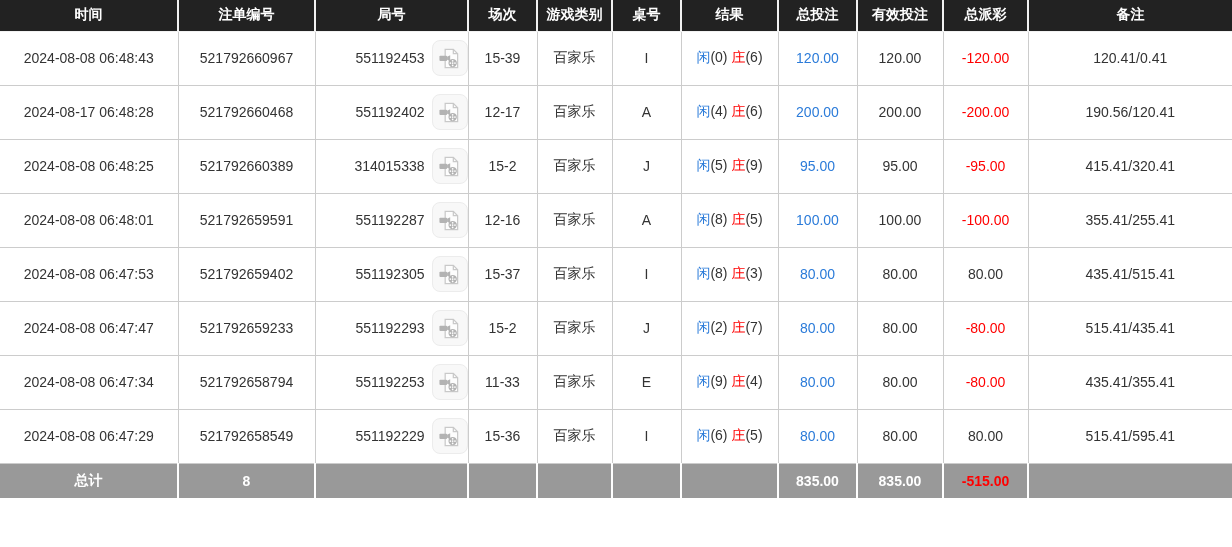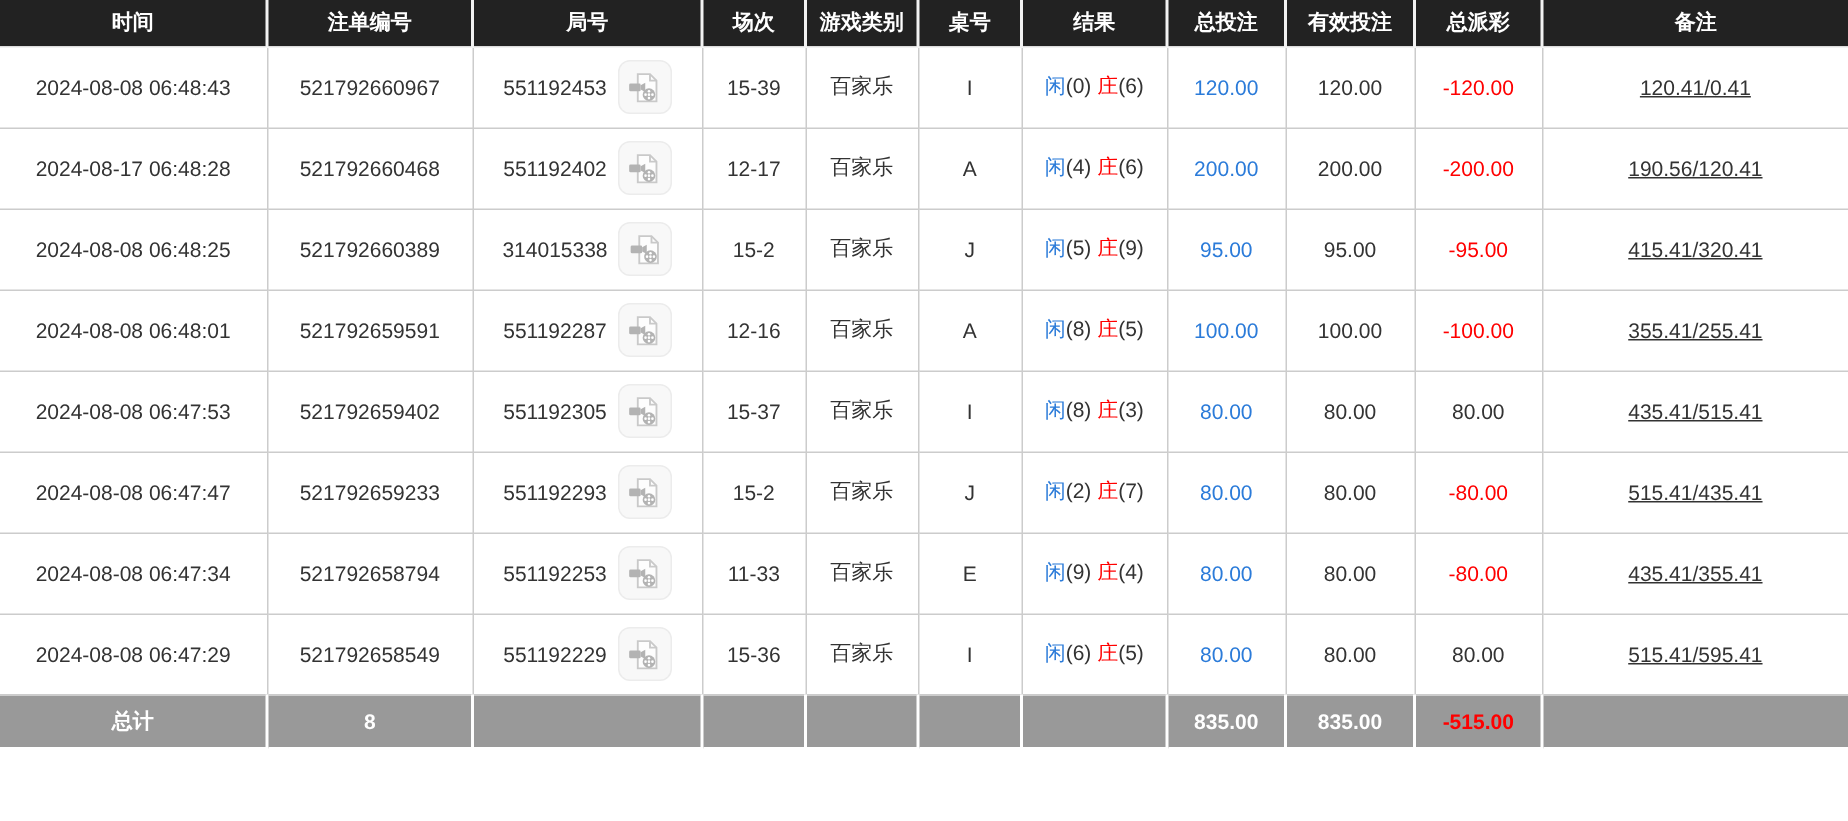--- a/index.html
+++ b/index.html
@@ -29,31 +29,31 @@
     border-right:2px solid #f2f2f2;border-bottom:1px solid #f2f2f2;
     text-align:center;vertical-align:middle;
   }
   thead th:last-child{border-right:none;}
   tbody td{
     background:#ffffff;height:54px;text-align:center;vertical-align:middle;
     border-right:1px solid var(--border-gray);
     border-bottom:1px solid var(--border-gray);
     color:var(--body-text);
   }
-  tbody td:last-child{border-right:none;text-decoration:underline;}
+  tbody td:last-child{border-right:none;}
   tfoot td{
     background:var(--summary-bg);color:var(--summary-text);
     height:36px;text-align:center;vertical-align:middle;
     border-right:2px solid #ffffff;border-bottom:3px solid #ffffff;
     font-weight:bold;
   }
   tfoot td:last-child{border-right:none;}
   .blue{color:var(--accent-blue);}
   .red{color:var(--negative-red);}
-  .round-cell{display:flex;align-items:center;justify-content:center;gap:7px;}
+  .round-cell{display:flex;align-items:center;justify-content:flex-end;gap:7px;}
   .replay-btn{
     width:36px;height:36px;border-radius:8px;cursor:pointer;
     background:#f8f8f8;border:1px solid #ececec;
     display:inline-flex;align-items:center;justify-content:center;
   }
   .result-num{color:var(--body-text);}
 </style>
 </head>
 <body>
 

